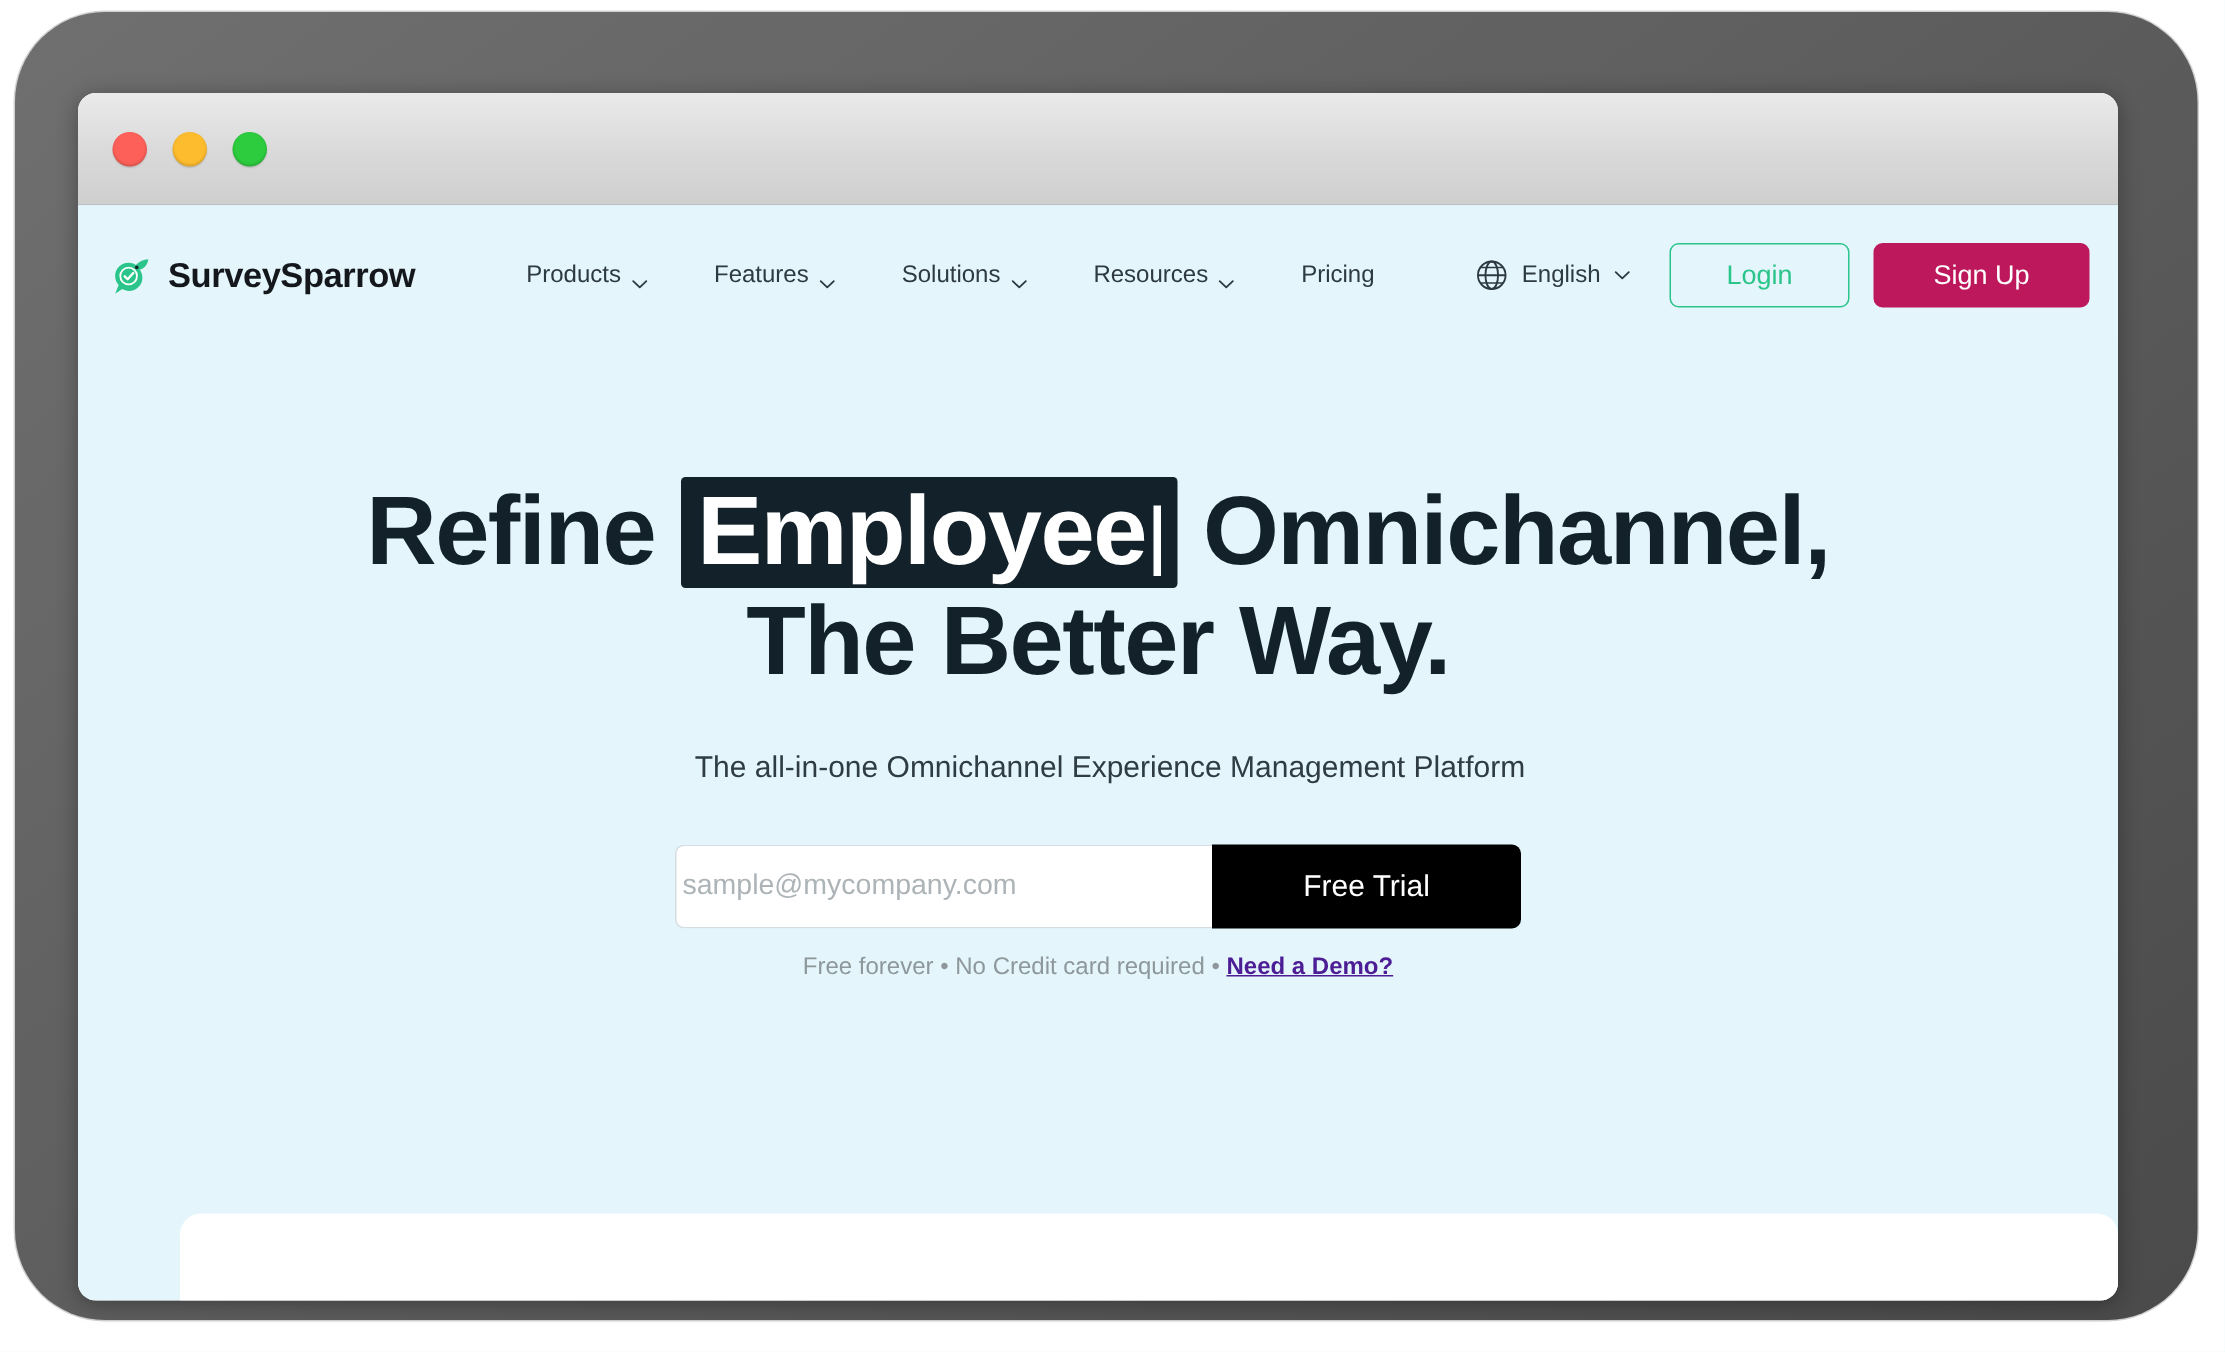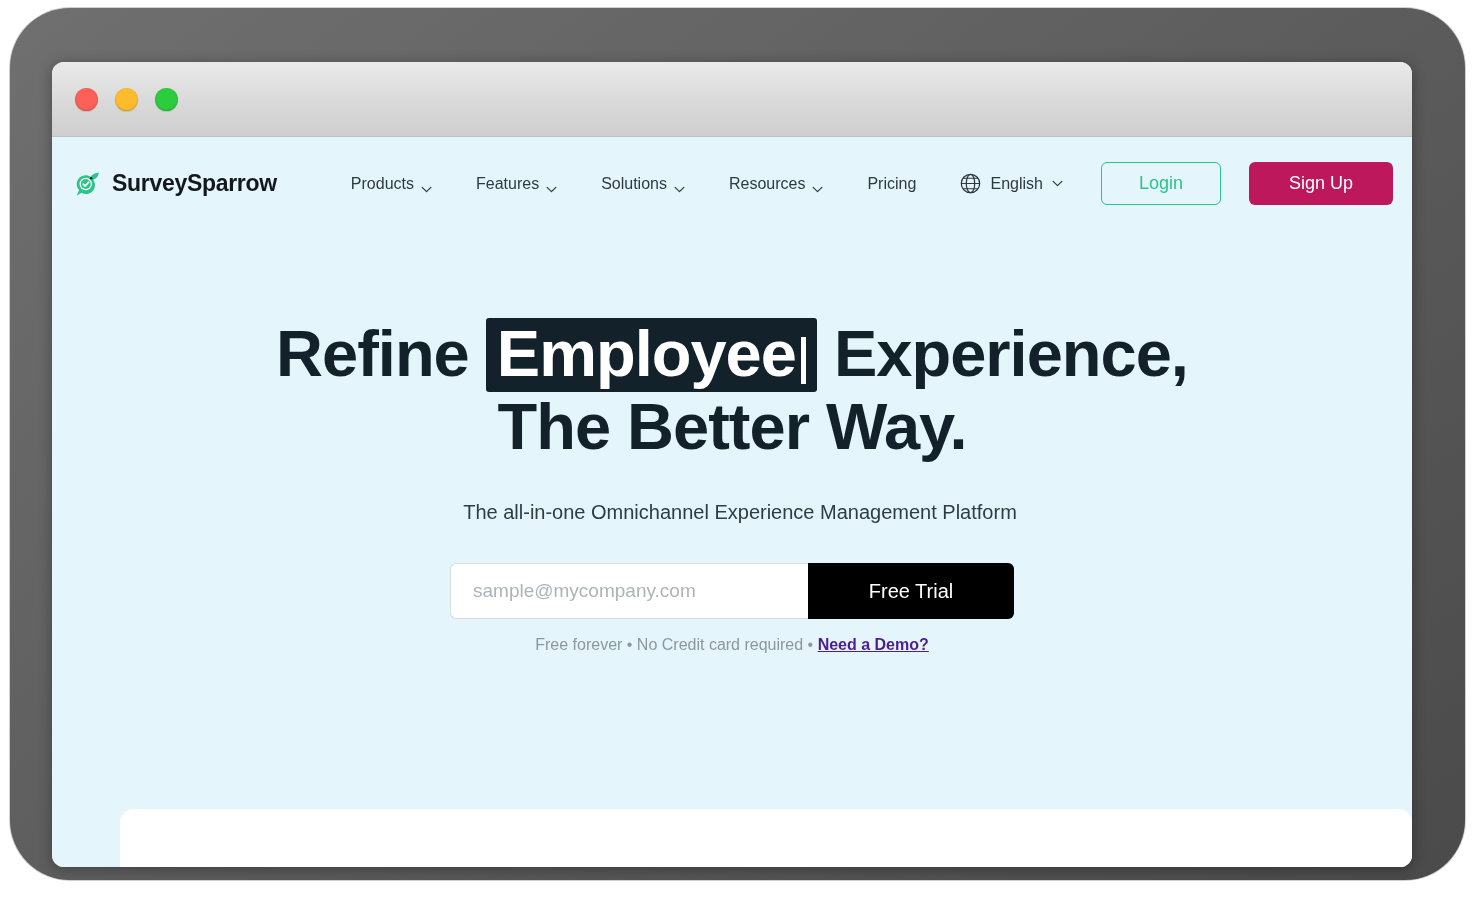--- a/index.html
+++ b/index.html
@@ -99,21 +99,21 @@
     color:#2e3a41;
     padding:0 22px;
     cursor:pointer;
     white-space:nowrap;
   }
   .chev{ display:block; width:11px; height:7px; flex:none; }
 
   #header-right{
     margin-left:auto;
     display:flex; align-items:center;
-    gap:12px;
+    gap:0;
   }
   #lang-picker{
     display:flex; align-items:center;
     gap:9px;
     font-size:16px;
     color:#2e3a41;
     margin-right:26px;
     cursor:pointer;
   }
   #globe-icon{ width:23px; height:23px; display:block; flex:none; }
@@ -183,21 +183,21 @@
   }
   #email-input{
     width:358px; height:56px;
     border:1px solid #d6dde0;
     border-right:none;
     border-radius:6px 0 0 6px;
     background:#ffffff;
     font-size:19px;
     font-family:"Liberation Sans", sans-serif;
     color:#0f172a;
-    padding:0 22px;
+    padding:0 4px;
     outline:none;
   }
   #email-input::placeholder{ color:#adb4b8; }
   #free-trial-button{
     width:206px; height:56px;
     border:none;
     border-radius:0 6px 6px 0;
     background:#000000;
     color:#ffffff;
     font-size:20px;
@@ -317,21 +317,21 @@
         <button id="login-button">Login</button>
         <button id="signup-button">Sign Up</button>
       </div>
     </div>
 
     <div id="hero">
 
       <h1 id="hero-headline">
         <span class="line"><span>Refine</span>
           <span id="headline-highlight"><span>Employee</span><span id="headline-caret"></span></span>
-          <span>Experience,</span></span>
+          <span>Omnichannel,</span></span>
         <span class="line">The Better Way.</span>
       </h1>
 
       <p id="hero-subtitle">The all-in-one Omnichannel Experience Management Platform</p>
 
       <div id="signup-form">
         <input id="email-input" type="text" placeholder="sample@mycompany.com" style="">
         <button id="free-trial-button">Free Trial</button>
       </div>
 

